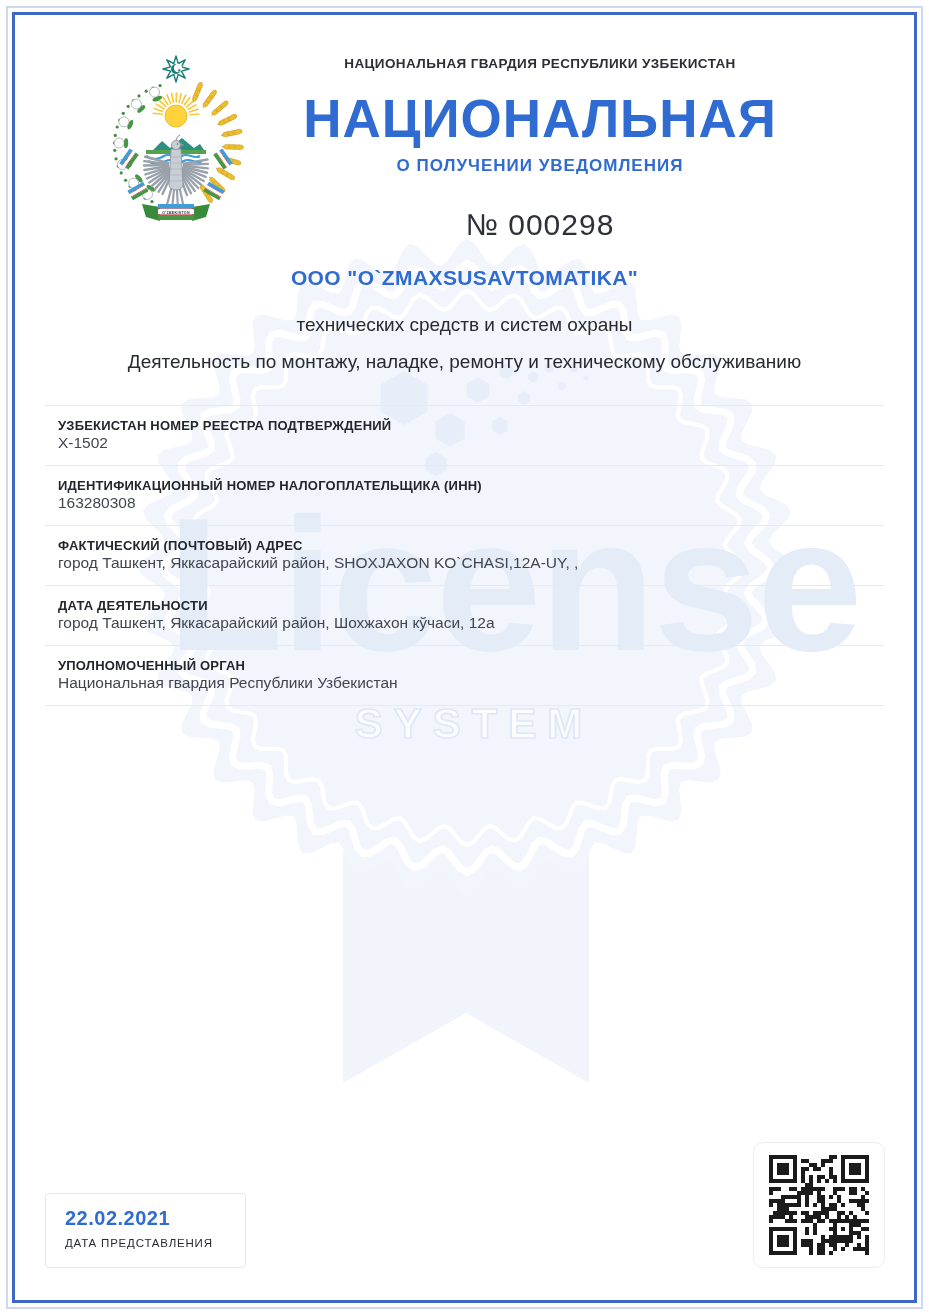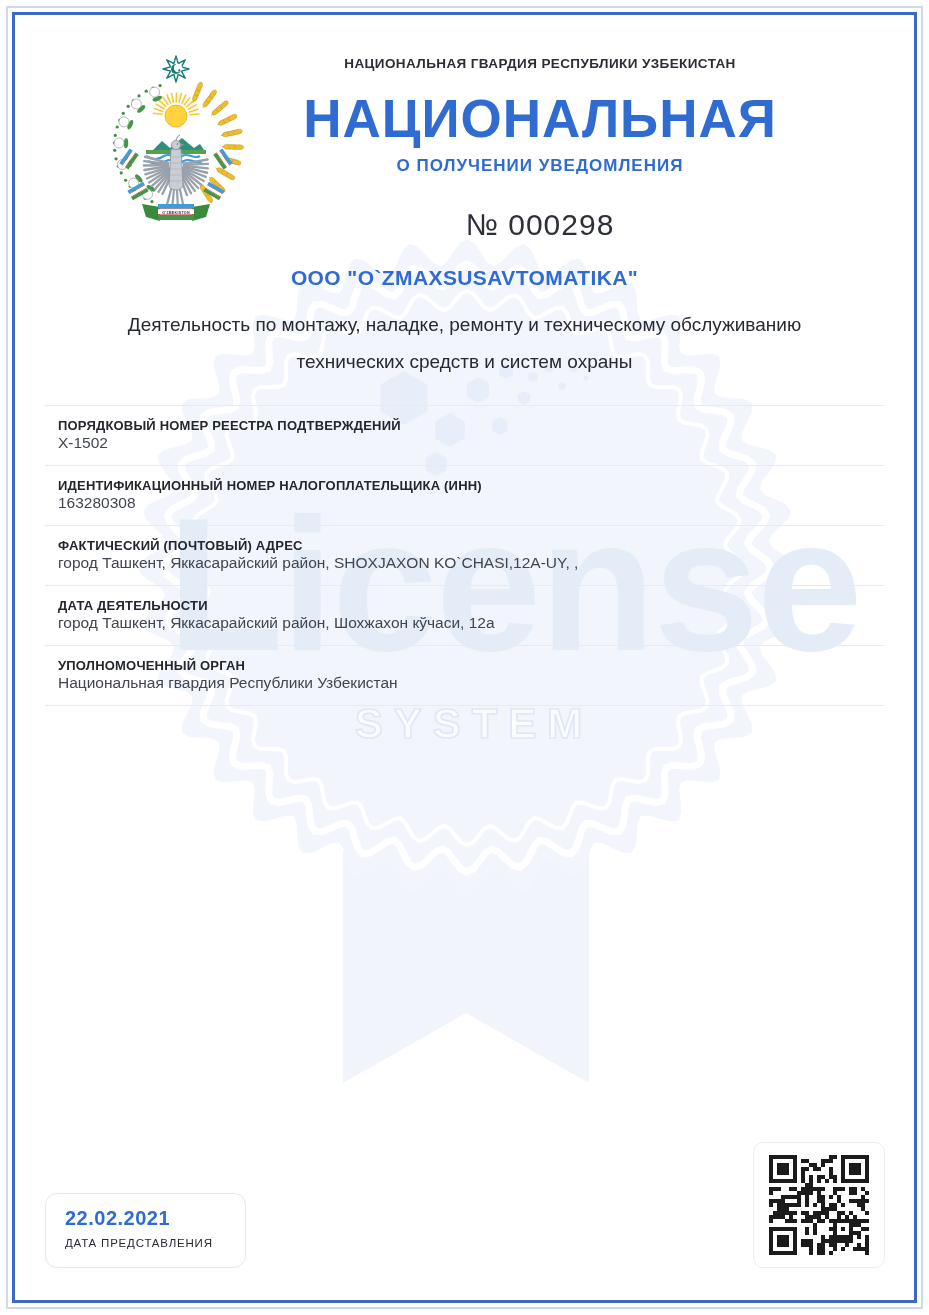--- a/index.html
+++ b/index.html
@@ -24,21 +24,21 @@
   .subtitle{margin-top:7px;font-size:17px;font-weight:700;letter-spacing:1px;color:var(--accent)}
   .number{margin-top:32px;font-size:30px;font-weight:300;color:var(--heading);letter-spacing:1px}
   .company{position:absolute;left:0;right:0;top:266px;text-align:center;font-size:21px;font-weight:800;letter-spacing:.4px;color:var(--accent);z-index:2}
   .activity{position:absolute;left:50%;transform:translateX(-50%);top:306px;width:860px;text-align:center;
     font-size:19px;line-height:37px;color:#272a31;z-index:2}
   .fields{position:absolute;left:45px;right:45px;top:405px;z-index:2;border-bottom:1px solid var(--divider)}
   .field-row{border-top:1px solid var(--divider);padding:12px 14px 13px 13px}
   .field-label{font-size:13px;font-weight:700;letter-spacing:.2px;color:var(--label)}
   .field-value{margin-top:1px;font-size:15.5px;color:var(--value)}
   .date-box{position:absolute;left:45px;top:1193px;width:201px;height:75px;border:1px solid var(--box-border);
-    border-radius:12px;padding:13px 0 0 19px;background:#fff;z-index:2}
+    border-radius:4px;padding:13px 0 0 19px;background:#fff;z-index:2}
   .date-value{font-size:20px;font-weight:800;color:var(--accent);letter-spacing:.5px}
   .date-label{margin-top:7px;font-size:11.5px;font-weight:500;letter-spacing:.8px;color:#272a30}
   .qr-box{position:absolute;right:44px;top:1142px;width:132px;height:126px;border:1px solid #ebedf1;
     border-radius:10px;background:#fff;display:flex;align-items:center;justify-content:center;z-index:2}
 </style>
 </head>
 <body>
 
 <div class="page">
 
@@ -261,28 +261,28 @@
 
   <div class="header-texts">
     <div class="org">НАЦИОНАЛЬНАЯ ГВАРДИЯ РЕСПУБЛИКИ УЗБЕКИСТАН</div>
     <h1 class="title">НАЦИОНАЛЬНАЯ</h1>
     <div class="subtitle">О ПОЛУЧЕНИИ УВЕДОМЛЕНИЯ</div>
     <div class="number">№ 000298</div>
   </div>
 
   <div class="company">ООО "O`ZMAXSUSAVTOMATIKA"</div>
   <div class="activity">
+    <div>технических средств и систем охраны</div>
     <div>Деятельность по монтажу, наладке, ремонту и техническому обслуживанию</div>
-    <div>технических средств и систем охраны</div>
   </div>
 
   <div class="fields" id="fields-list">
 
       <div class="field-row">
-        <div class="field-label">ПОРЯДКОВЫЙ НОМЕР РЕЕСТРА ПОДТВЕРЖДЕНИЙ</div>
+        <div class="field-label">УЗБЕКИСТАН НОМЕР РЕЕСТРА ПОДТВЕРЖДЕНИЙ</div>
         <div class="field-value">X-1502</div>
       </div>
 
       <div class="field-row">
         <div class="field-label">ИДЕНТИФИКАЦИОННЫЙ НОМЕР НАЛОГОПЛАТЕЛЬЩИКА (ИНН)</div>
         <div class="field-value">163280308</div>
       </div>
 
       <div class="field-row">
         <div class="field-label">ФАКТИЧЕСКИЙ (ПОЧТОВЫЙ) АДРЕС</div>

